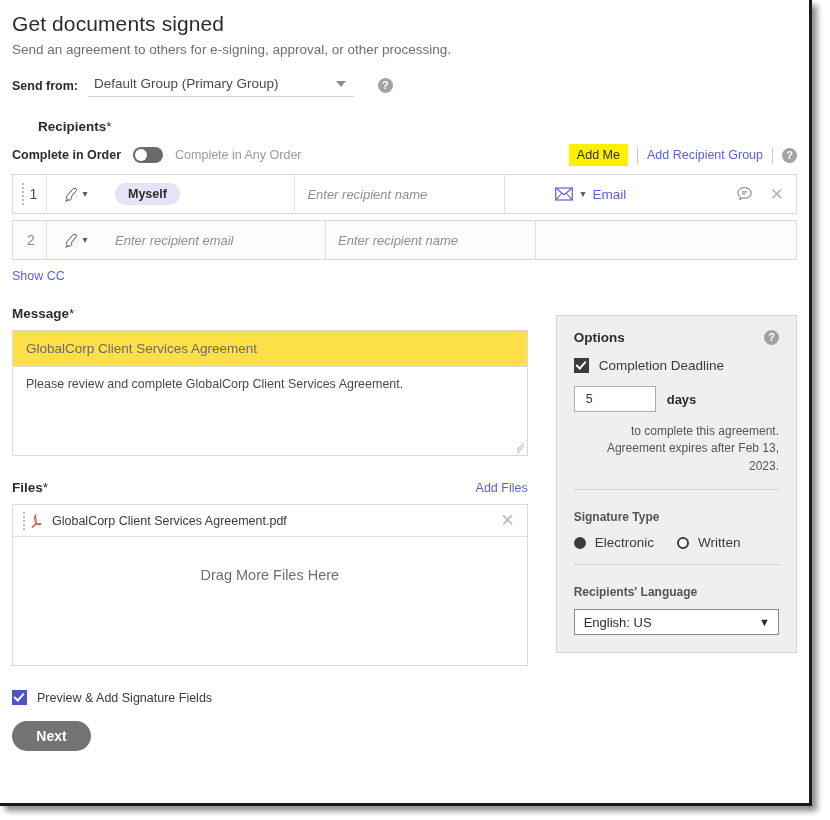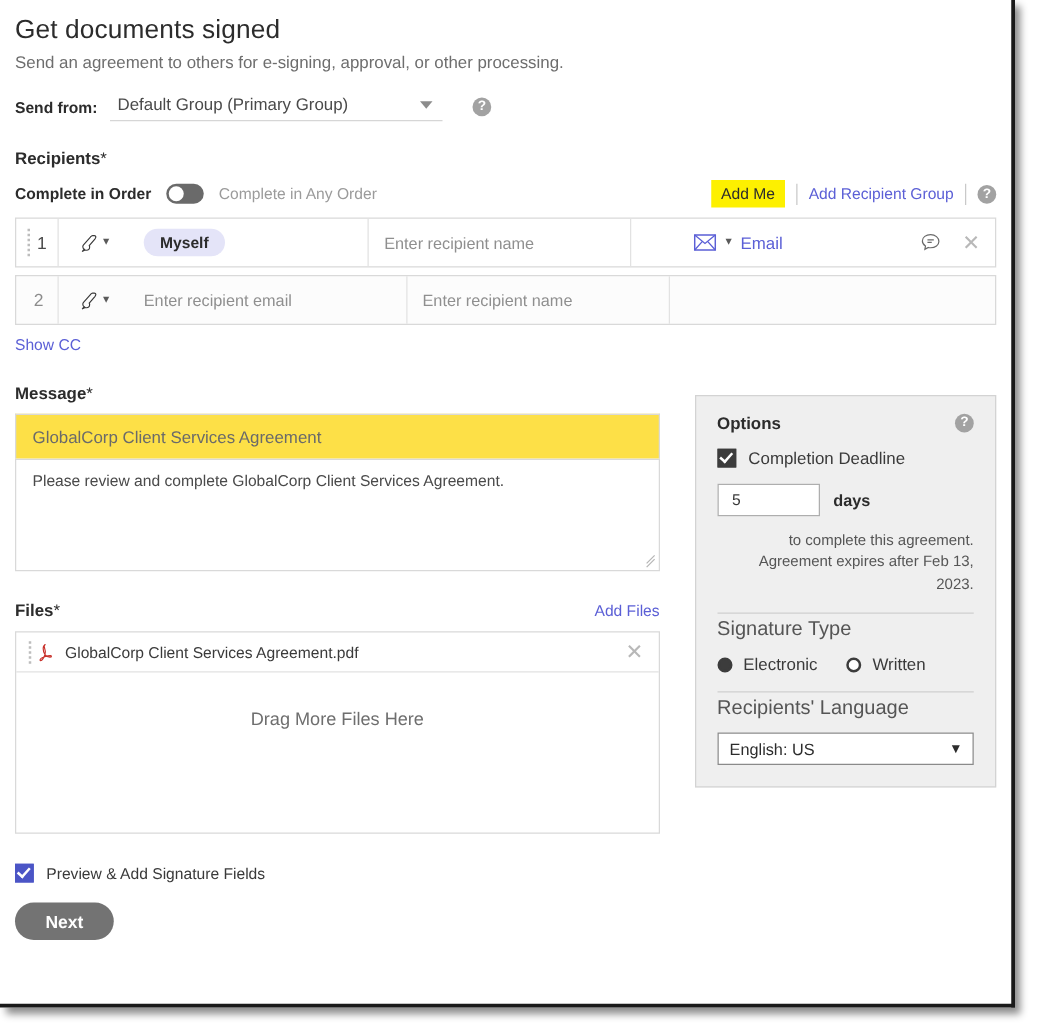--- a/index.html
+++ b/index.html
@@ -86,21 +86,21 @@
   }
   .help-icon.sendfrom { margin-left: 24px; }
 
   
   .sec-label {
     font-size: 13.5px;
     font-weight: bold;
     color: #2c2c2c;
   }
   .req { color: #2c2c2c; font-weight: normal; }
-  .recipients-head { margin-top: 22px; }
+  .recipients-head { margin-top: 22px; margin-left: 26px; }
 
   .order-row {
     display: flex;
     align-items: center;
     margin-top: 10px;
     height: 22px;
   }
   .order-lbl-on {
     font-size: 12.5px;
     font-weight: bold;
@@ -202,20 +202,21 @@
     background: #e4e4f8;
     color: #2c2c2c;
     font-size: 12.5px;
     font-weight: bold;
     border-radius: 11px;
     padding: 4px 13px;
   }
   .ph {
     color: #8f8f8f;
     font-size: 13px;
+    font-style: italic;
   }
   .c-name {
     width: 197px;
     padding-left: 12px;
     border-right: 1px solid #e2e2e2;
   }
   .c-method {
     flex: 1;
     padding-left: 50px;
     gap: 7px;
@@ -398,23 +399,24 @@
     margin-top: 11px;
     line-height: 1.45;
     text-align: right;
   }
   .opt-div {
     height: 1px;
     background: #d0d0d0;
     margin: 14px 0 0 0;
   }
   .opt-sub {
-    font-size: 16px;
+    font-size: 12px;
     color: #555555;
-    margin-top: 4px;
+    margin-top: 20px;
+    font-weight: bold;
   }
   .radio-row {
     display: flex;
     align-items: center;
     margin-top: 11px;
     gap: 9px;
   }
   .radio {
     width: 12px; height: 12px;
     border: 2px solid #3c3c3c;

